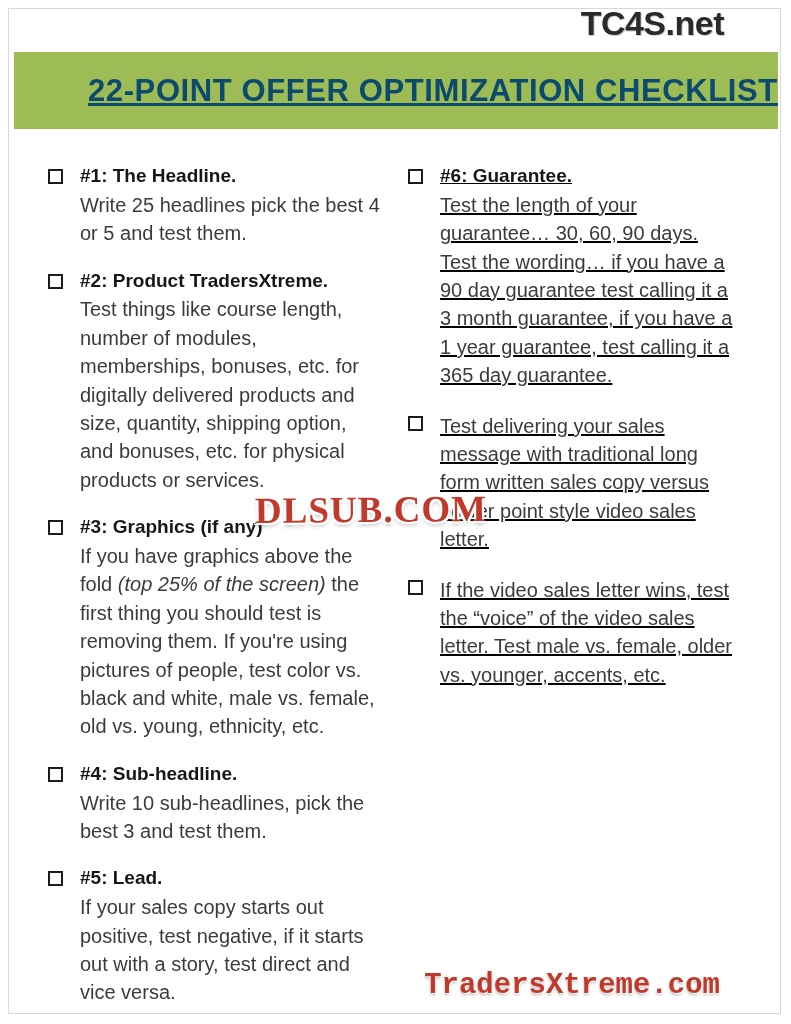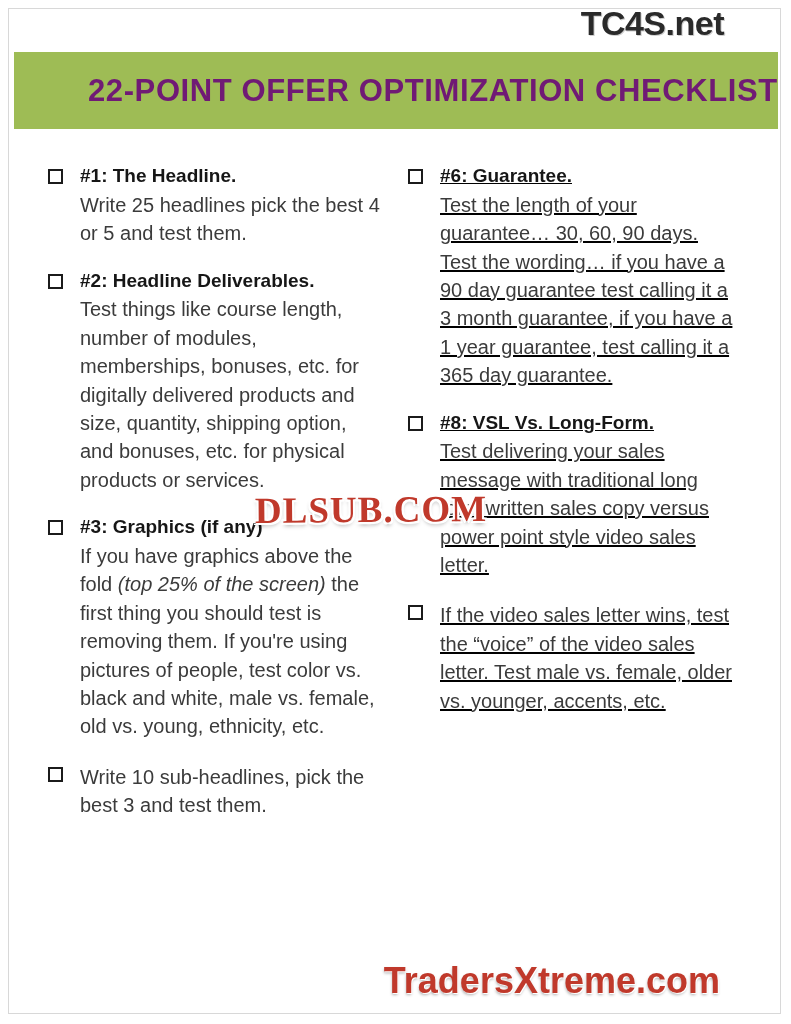--- a/index.html
+++ b/index.html
@@ -46,27 +46,28 @@
     position: absolute;
     left: 14px;
     top: 52px;
     width: 764px;
     height: 77px;
     background: #9ebc55;
     display: flex;
     align-items: center;
   }
   .header-title {
-    color: #701a75;
+    color: #0c4a6e;
     font-family: "Liberation Sans Narrow", "Liberation Sans", sans-serif;
     font-weight: bold;
     font-size: 31px;
     letter-spacing: 0.6px;
     padding-left: 74px;
     text-transform: uppercase;
+    text-decoration: underline;
   }
   .columns {
     position: absolute;
     left: 0;
     top: 165px;
     width: 791px;
     display: flex;
   }
   .col {
     box-sizing: border-box;
@@ -130,23 +131,23 @@
       2px -2px 0 #ffffff,
       -2px 2px 0 #ffffff,
       0 3px 4px rgba(0,0,0,0.35);
     transform: rotate(-0.5deg);
     pointer-events: none;
   }
   .footer-brand {
     position: absolute;
     right: 22px;
     bottom: 22px;
-    font-family: Liberation Sans, sans-serif;
-    font-weight: bold;
-    font-size: 36px;
+    font-family: Liberation Mono, monospace;
+    font-weight: bold;
+    font-size: 29px;
     color: #c0392b;
     text-shadow: 1px 1px 0 #ffffff, 0 2px 3px rgba(0,0,0,0.3);
   }
 </style>
 </head>
 <body>
 
 <div class="page">
 
   <div class="page-frame"></div>
@@ -162,50 +163,55 @@
     <div class="col col-left">
 
       <div class="item">
         <span class="checkbox"></span>
         <p class="item-title">#1: The Headline.</p>
         <p class="item-body">Write 25 headlines pick the best 4 or 5 and test them.</p>
       </div>
 
       <div class="item">
         <span class="checkbox"></span>
-        <p class="item-title">#2: Headline Deliverables.</p>
+        <p class="item-title">#2: Product TradersXtreme.</p>
         <p class="item-body">Test things like course length, number of modules, memberships, bonuses, etc. for digitally delivered products and size, quantity, shipping option, and bonuses, etc. for physical products or services.</p>
       </div>
 
       <div class="item">
         <span class="checkbox"></span>
         <p class="item-title">#3: Graphics (if any)</p>
         <p class="item-body"><span>If you have graphics above the fold </span><em>(top 25% of the screen)</em><span> the first thing you should test is removing them. If you're using pictures of people, test color vs. black and white, male vs. female, old vs. young, ethnicity, etc.</span></p>
       </div>
 
       <div class="item">
         <span class="checkbox"></span>
+        <p class="item-title">#4: Sub-headline.</p>
         <p class="item-body">Write 10 sub-headlines, pick the best 3 and test them.</p>
       </div>
 
+      <div class="item">
+        <span class="checkbox"></span>
+        <p class="item-title">#5: Lead.</p>
+        <p class="item-body">If your sales copy starts out positive, test negative, if it starts out with a story, test direct and vice versa.</p>
+      </div>
 
     </div>
 
     <div class="col col-right">
 
       <div class="item">
         <span class="checkbox"></span>
         <p class="item-title">#6: Guarantee.</p>
         <p class="item-body">Test the length of your guarantee… 30, 60, 90 days.  Test the wording… if you have a 90 day guarantee test calling it a 3 month guarantee, if you have a 1 year guarantee, test calling it a 365 day guarantee.</p>
       </div>
 
 
       <div class="item">
         <span class="checkbox"></span>
-        <p class="item-title">#8: VSL Vs. Long-Form.</p>
         <p class="item-body">Test delivering your sales message with traditional long form written sales copy versus power point style video sales letter.</p>
       </div>
 
       <div class="item">
         <span class="checkbox"></span>
         <p class="item-body">If the video sales letter wins, test the “voice” of the video sales letter.  Test male vs. female, older vs. younger, accents, etc.</p>
       </div>
 
     </div>
 

